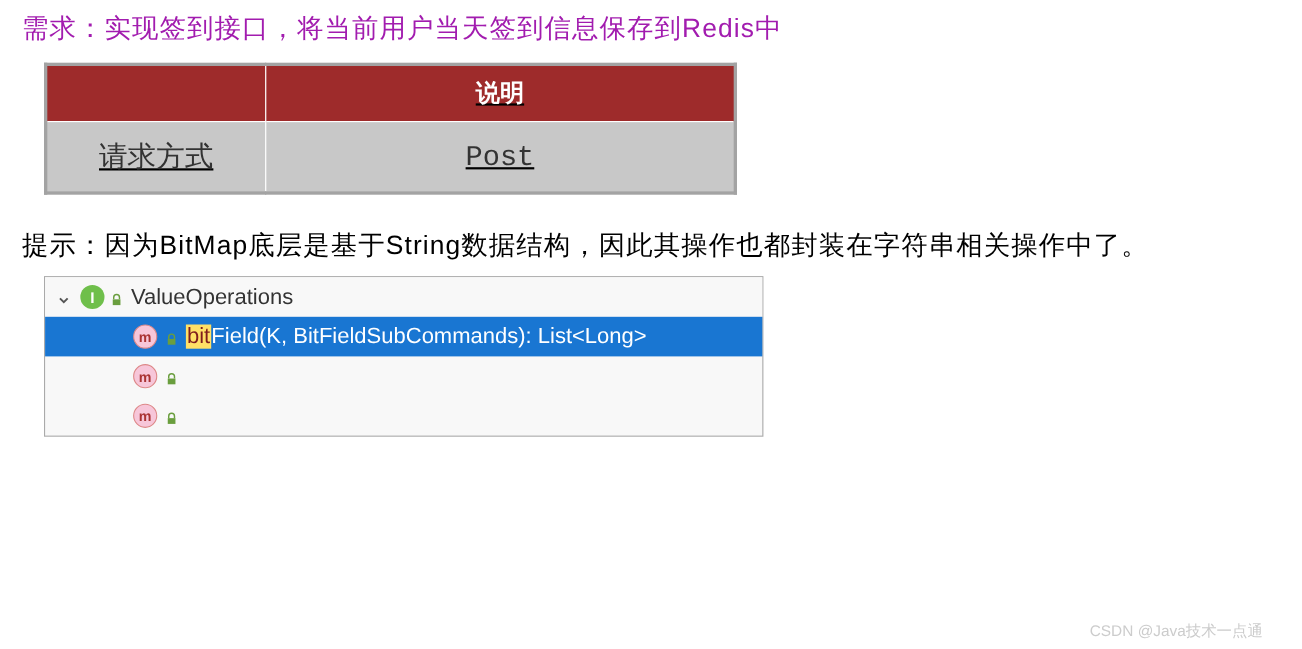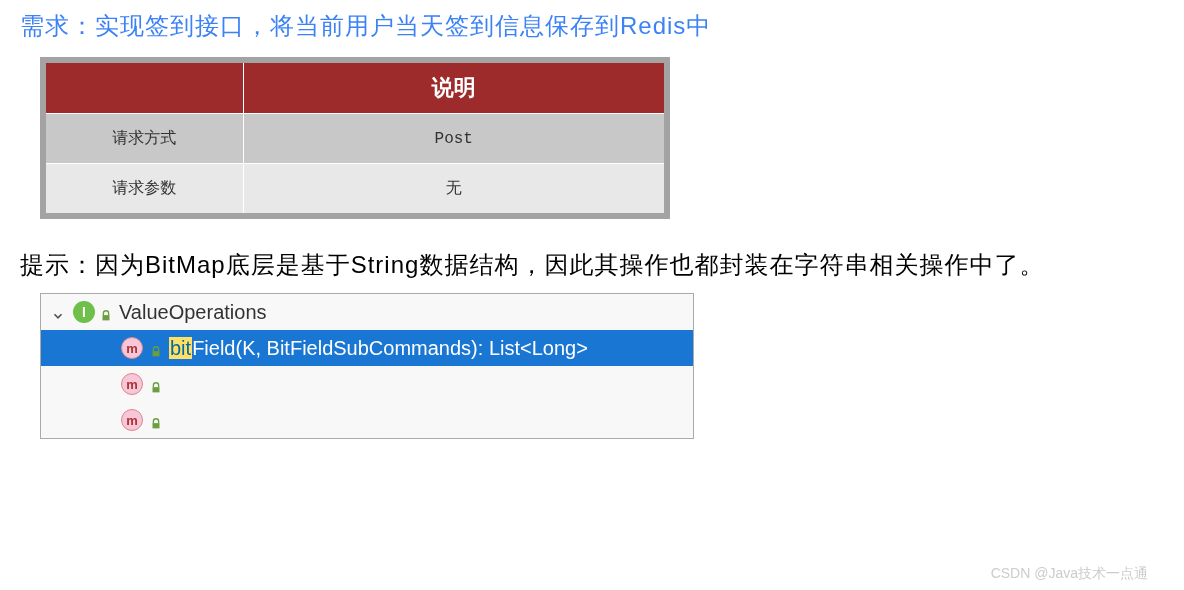--- a/index.html
+++ b/index.html
@@ -8,46 +8,47 @@
       box-sizing: border-box;
     }
     body {
       font-family: "Microsoft YaHei", Arial, sans-serif;
       background: #ffffff;
       padding: 10px 20px;
       width: 1184px;
     }
     .requirement-text {
       font-size: 24px;
-      color: #3b82f6;
+      color: #a21caf;
       margin-bottom: 15px;
       letter-spacing: 1px;
     }
     .api-table {
       border-collapse: collapse;
       width: 630px;
       margin-left: 20px;
-      border: 6px solid #a3a3a3;
+      border: 3px solid #a3a3a3;
+      text-decoration: underline;
     }
     .api-table th {
       background: #9e2b2b;
       color: #fff;
       font-weight: bold;
       padding: 10px;
       font-size: 22px;
       border: 1px solid #fff;
     }
     .api-table th.left-header {
       background: #9e2b2b;
       width: 200px;
     }
     .api-table td {
       padding: 14px 10px;
       text-align: center;
-      font-size: 16px;
+      font-size: 26px;
       border: 1px solid #fff;
     }
     .api-table tr:nth-child(2) td { background: #c8c8c8; }
     .api-table tr:nth-child(3) td { background: #e8e8e8; }
     .api-table tr:nth-child(4) td { background: #c8c8c8; }
     .api-table tr:nth-child(5) td { background: #e8e8e8; }
     .api-table td.label-cell {
       color: #333;
     }
     .api-table td.value-cell {
@@ -129,21 +130,21 @@
       width: 14px;
       height: 14px;
       margin-right: 6px;
     }
     .lock-icon svg {
       width: 14px;
       height: 14px;
     }
     .highlight {
       background: #ffe066;
-      color: #0369a1;
+      color: #7f1d1d;
       padding: 0 1px;
     }
     .tree-text {
       color: #333;
     }
     .tree-row.selected .tree-text {
       color: #fff;
     }
     .watermark {
       position: absolute;
@@ -161,24 +162,20 @@
 <table class="api-table">
   <tbody>
       <tr>
     <th class="left-header"></th>
     <th>说明</th>
   </tr>
   <tr>
     <td class="label-cell">请求方式</td>
     <td class="value-cell">Post</td>
   </tr>
-  <tr>
-    <td class="label-cell">请求参数</td>
-    <td class="value-cell">无</td>
-  </tr>
 </tbody>
   </table>
 
 <div class="hint-text">提示：因为BitMap底层是基于String数据结构，因此其操作也都封装在字符串相关操作中了。</div>
 
 <div class="code-tree">
   <div class="tree-row root">
     <span class="chevron">
       <svg viewBox="0 0 16 16">
           <path d="M4 6 L8 10 L12 6" fill="none" stroke="#555" stroke-width="2"></path>

